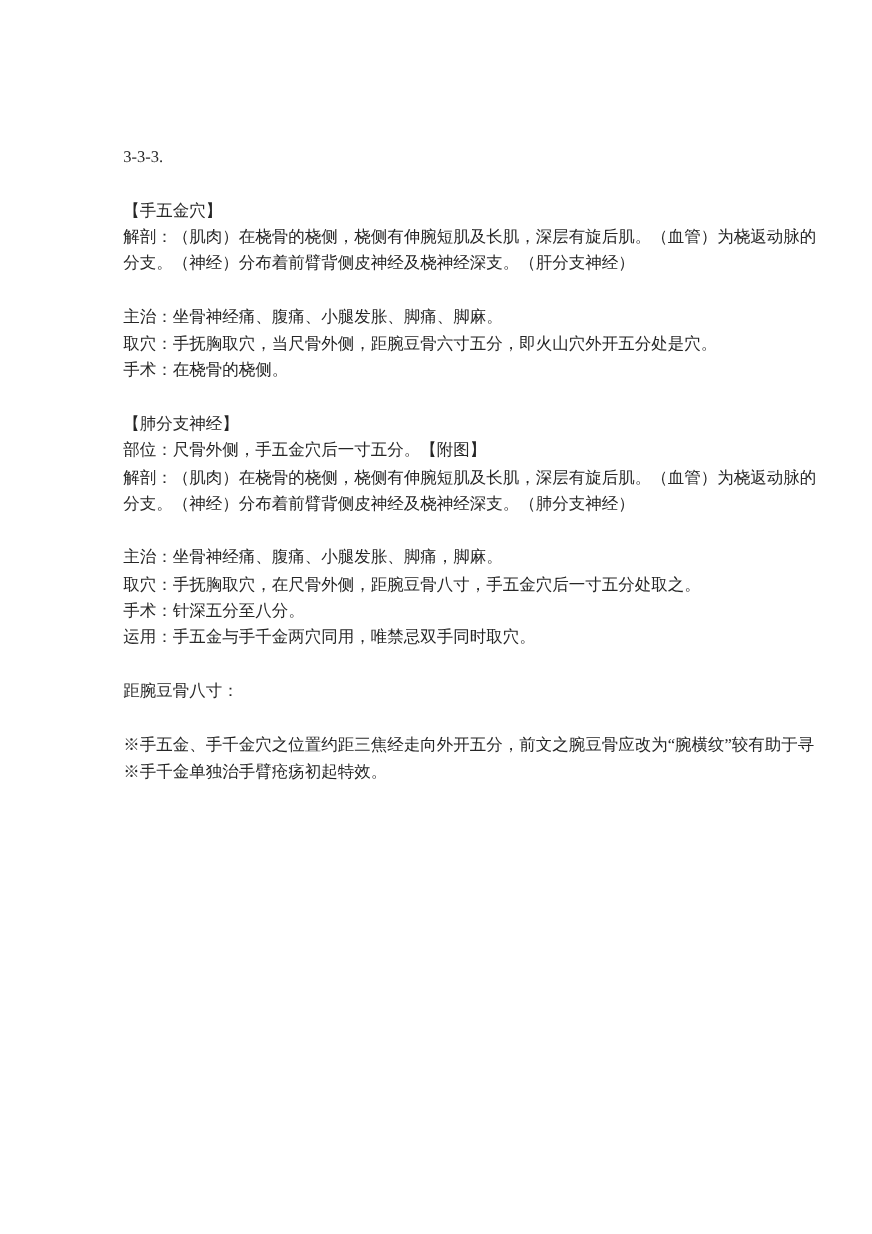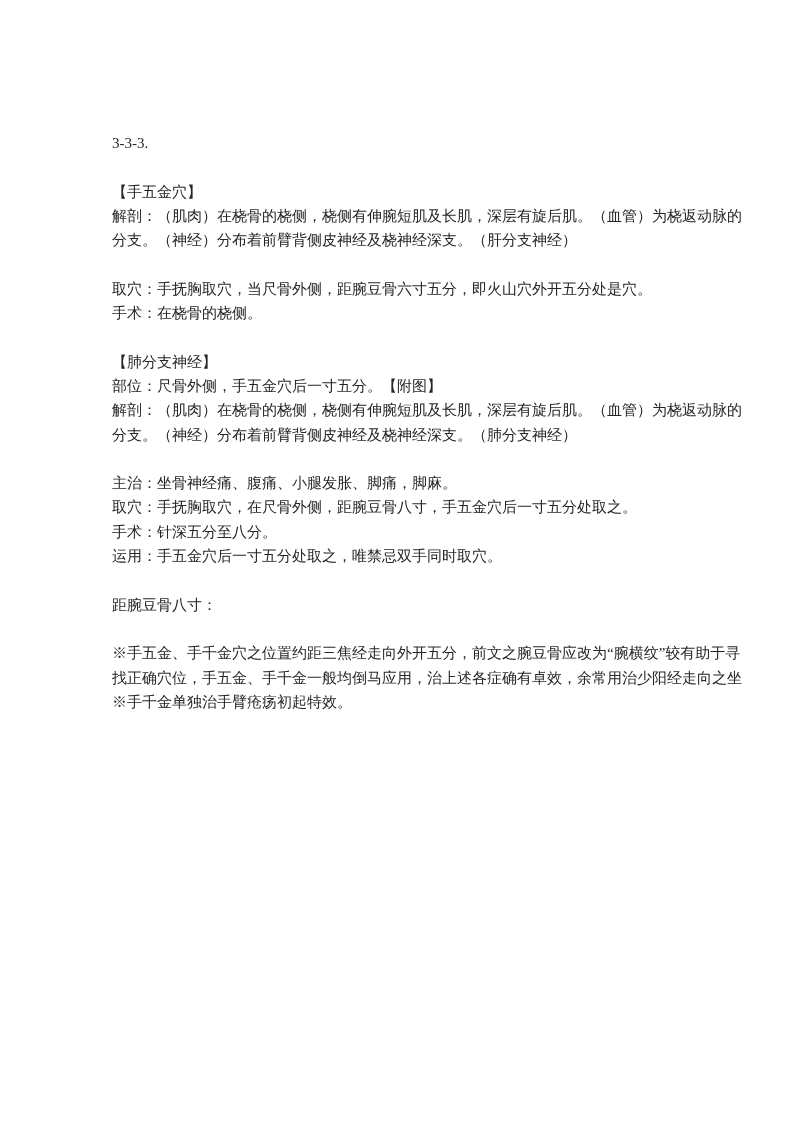--- a/index.html
+++ b/index.html
@@ -34,36 +34,36 @@
 <div class="page">
 
   <div class="ln">3-3-3.</div>
   <div class="blank"></div>
 
   <div class="ln">【手五金穴】</div>
   <div class="ln">解剖：（肌肉）在桡骨的桡侧，桡侧有伸腕短肌及长肌，深层有旋后肌。（血管）为桡返动脉的</div>
   <div class="ln">分支。（神经）分布着前臂背侧皮神经及桡神经深支。（肝分支神经）</div>
   <div class="blank"></div>
 
+  <div class="ln">主治：坐骨神经痛、腹痛、小腿发胀、脚痛、脚麻。</div>
   <div class="ln">取穴：手抚胸取穴，当尺骨外侧，距腕豆骨六寸五分，即火山穴外开五分处是穴。</div>
   <div class="ln">手术：在桡骨的桡侧。</div>
   <div class="blank"></div>
 
   <div class="ln">【肺分支神经】</div>
   <div class="ln">部位：尺骨外侧，手五金穴后一寸五分。【附图】</div>
   <div class="ln">解剖：（肌肉）在桡骨的桡侧，桡侧有伸腕短肌及长肌，深层有旋后肌。（血管）为桡返动脉的</div>
   <div class="ln">分支。（神经）分布着前臂背侧皮神经及桡神经深支。（肺分支神经）</div>
   <div class="blank"></div>
 
   <div class="ln">主治：坐骨神经痛、腹痛、小腿发胀、脚痛，脚麻。</div>
   <div class="ln">取穴：手抚胸取穴，在尺骨外侧，距腕豆骨八寸，手五金穴后一寸五分处取之。</div>
   <div class="ln">手术：针深五分至八分。</div>
-  <div class="ln">运用：手五金穴后一寸五分处取之，唯禁忌双手同时取穴。</div>
+  <div class="ln">运用：手五金与手千金两穴同用，唯禁忌双手同时取穴。</div>
   <div class="blank"></div>
 
   <div class="ln">距腕豆骨八寸：</div>
   <div class="blank"></div>
 
   <div class="ln">※手五金、手千金穴之位置约距三焦经走向外开五分，前文之腕豆骨应改为“腕横纹”较有助于寻</div>
-  <div class="ln">找正确穴位，手五金、手千金一般均倒马应用，治上述各症确有卓效，余常用治少阳经走向之坐</div>
   <div class="ln">※手千金单独治手臂疮疡初起特效。</div>
 
 </div>
 
 </body></html>

